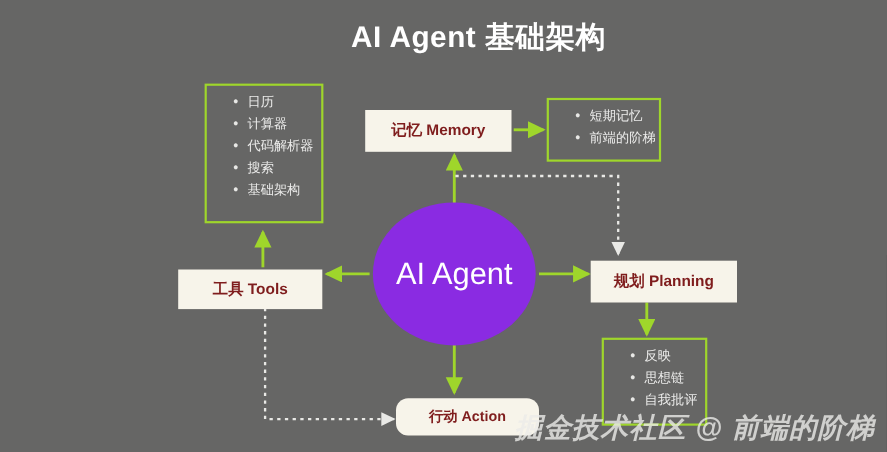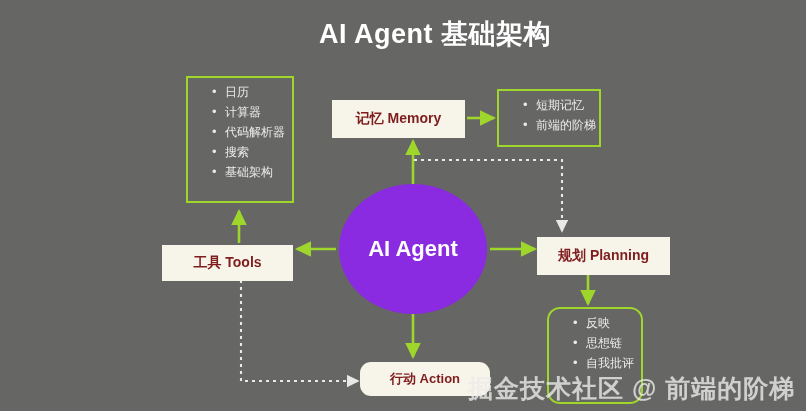--- a/index.html
+++ b/index.html
@@ -93,35 +93,36 @@
     left: 339px;
     top: 184px;
     width: 148px;
     height: 130px;
     border-radius: 50%;
     background: #8a2be2;
     display: flex;
     align-items: center;
     justify-content: center;
     color: #ffffff;
-    font-size: 22px;
-    font-weight: bold;
+    font-size: 28px;
+    font-weight: normal;
     white-space: nowrap;
   }
 
   
   #watermark {
     position: absolute;
     left: 468px;
     top: 372px;
     color: rgba(235,235,232,0.80);
     font-size: 25px;
     font-weight: bold;
     white-space: nowrap;
     letter-spacing: 1px;
+    font-style: italic;
   }
 </style>
 </head>
 <body>
 
 <div id="stage">
 
   <div id="title">AI Agent 基础架构</div>
 
   <svg id="wires" viewBox="0 0 806 411" xmlns="http://www.w3.org/2000/svg">
@@ -169,21 +170,21 @@
     </ul>
   </div>
 
   <div class="listbox" style="left:497px; top:89px; width:104px; height:58px;">
     <ul>
       <li>短期记忆</li>
       <li>前端的阶梯</li>
     </ul>
   </div>
 
-  <div class="listbox" style="left:547px; top:307px; width:96px; height:97px;border-radius:13px;">
+  <div class="listbox" style="left:547px; top:307px; width:96px; height:80px;">
     <ul>
       <li>反映</li>
       <li>思想链</li>
       <li>自我批评</li>
     </ul>
   </div>
 
   <div class="box" style="left:332px; top:100px; width:133px; height:38px;">记忆 Memory</div>
 
   <div class="box" style="left:537px; top:237px; width:133px; height:38px;">规划 Planning</div>

